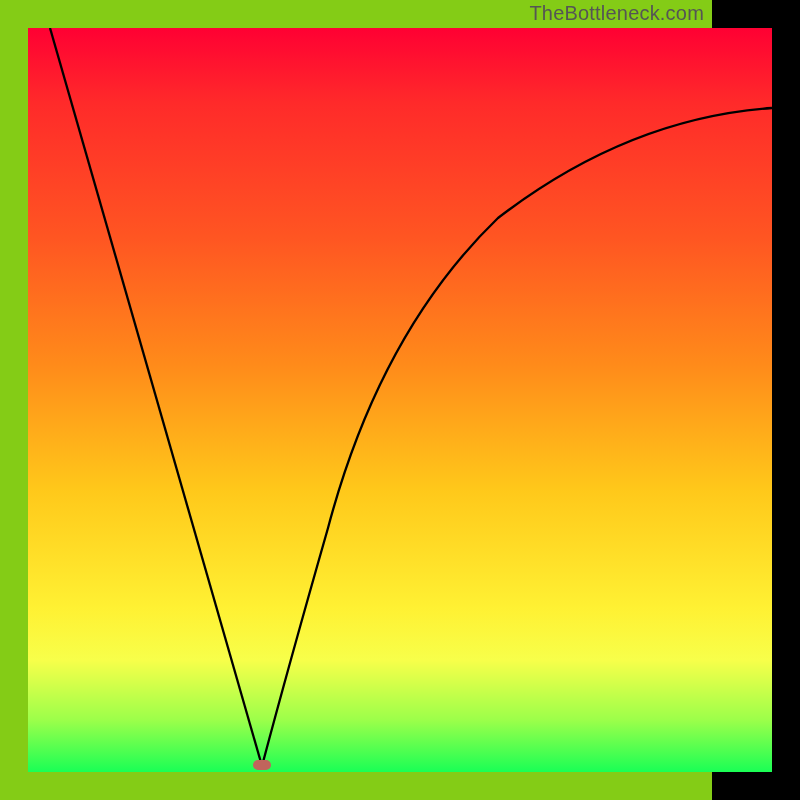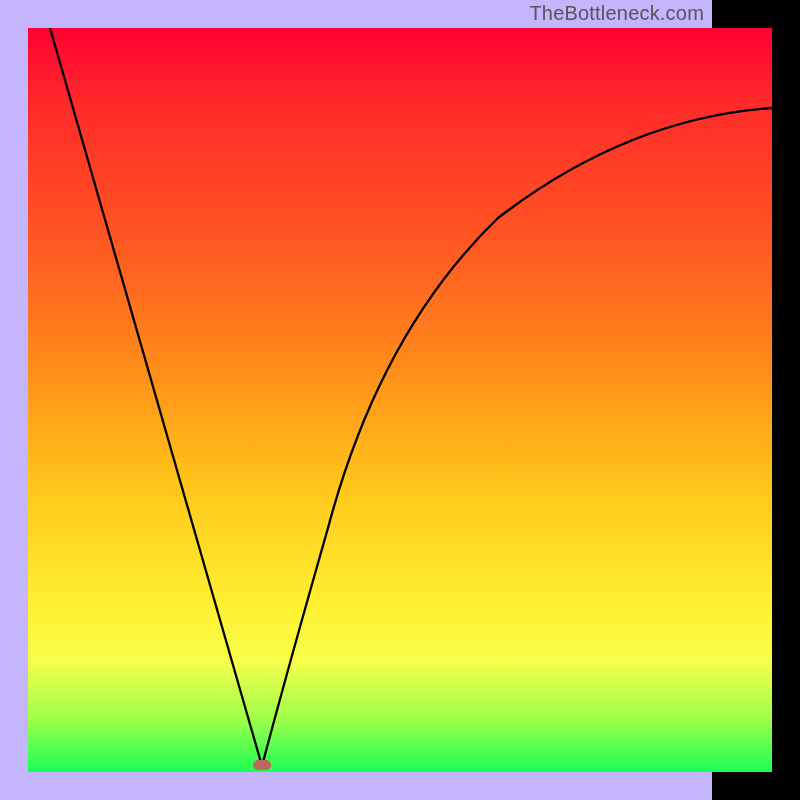--- a/index.html
+++ b/index.html
@@ -8,21 +8,21 @@
     width: 800px;
     height: 800px;
     background: #000;
     overflow: hidden;
     font-family: Arial, Helvetica, sans-serif;
   }
   .frame {
     position: relative;
     width: 712px;
     height: 800px;
-    background: #c4b5fd;
+    background: #84cc16;
   }
   .plot-area {
     position: absolute;
     left: 28px;
     top: 28px;
     width: 744px;
     height: 744px;
     
     background: linear-gradient(
       to bottom,

